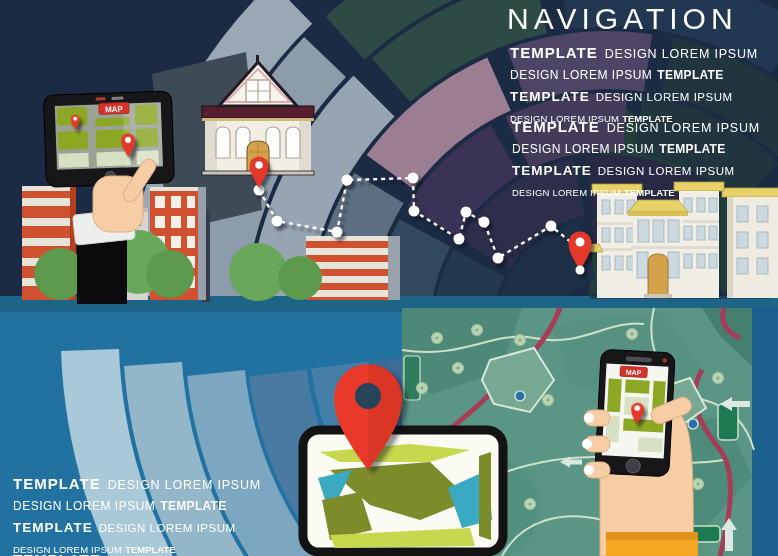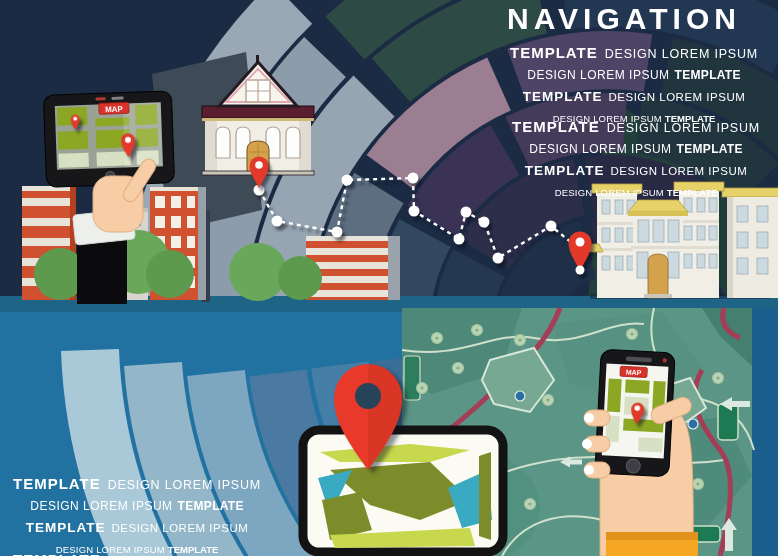--- a/index.html
+++ b/index.html
@@ -1,25 +1,25 @@
 <!DOCTYPE html>
 <html><head>
 <meta charset="utf-8">
 <style>
   html,body{margin:0;padding:0;background:#222;}
   .stage{position:relative;width:778px;height:556px;overflow:hidden;
          background:#1b2b44;font-family:"Liberation Sans",sans-serif;}
   svg.scene{position:absolute;left:0;top:0;}
   .heading{position:absolute;left:507px;top:2px;margin:0;color:#fff;
-           font-size:30px;font-weight:700;letter-spacing:5px;white-space:nowrap;}
+           font-size:30px;font-weight:400;letter-spacing:5px;white-space:nowrap;}
   .tblock{position:absolute;color:#fff;white-space:nowrap;}
   .rb1{left:510px;top:45px;}
   .rb2{left:512px;top:119px;}
   .bl1{left:13px;top:476px;}
-  .ln{line-height:1;text-align:center;}
+  .ln{line-height:1;}
   .ln1{margin-bottom:5px;}
   .ln2{margin-bottom:6px;}
   .ln3{margin-bottom:5px;}
   .ln1 .b{font-size:15px;font-weight:bold;letter-spacing:1px;margin-right:7px;}
   .ln1 .r{font-size:12.5px;letter-spacing:.8px;}
   .ln2 .r{font-size:12px;letter-spacing:.5px;margin-right:5px;}
   .ln2 .b{font-size:12px;font-weight:bold;letter-spacing:.3px;}
   .ln3 .b{font-size:13.5px;font-weight:bold;letter-spacing:1px;margin-right:6px;}
   .ln3 .r{font-size:11.5px;letter-spacing:.5px;}
   .ln4 .r{font-size:9.5px;letter-spacing:.2px;margin-right:3px;}

